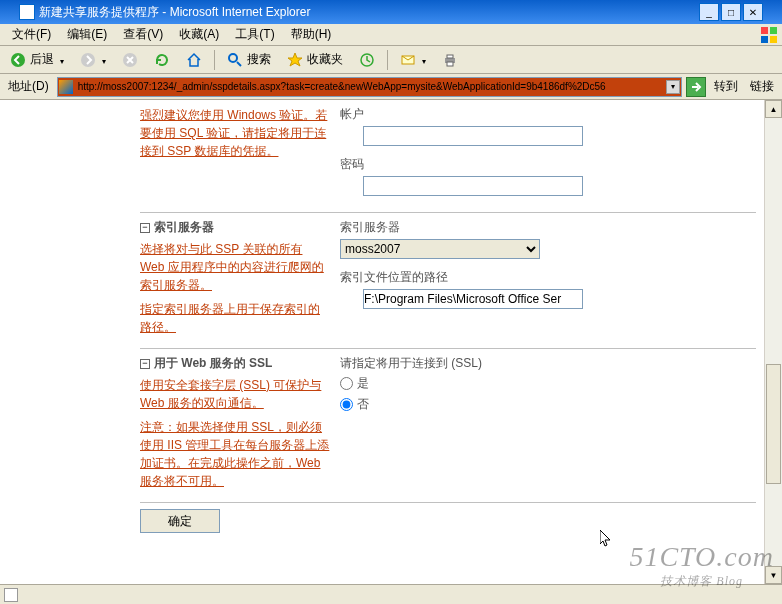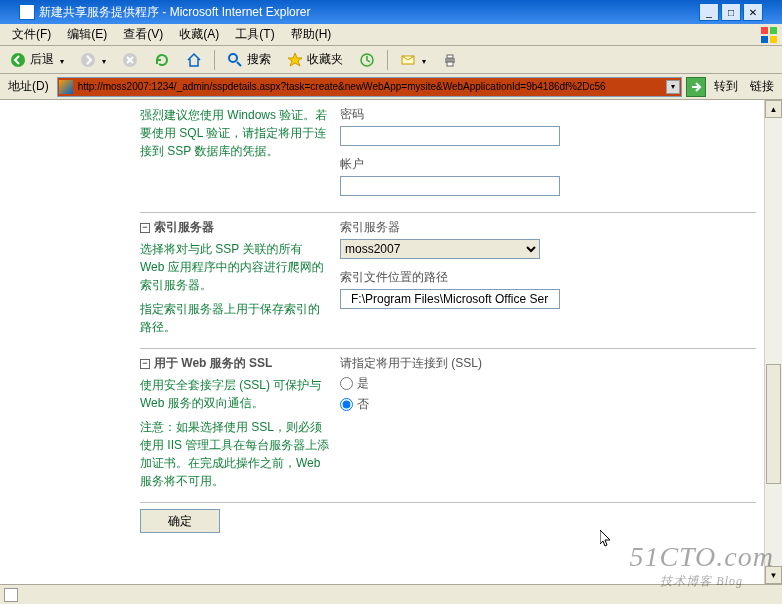--- a/index.html
+++ b/index.html
@@ -24,24 +24,24 @@
   .addrbar .dd { position: absolute; right: 2px; top: 3px; width: 14px; height: 14px; display: flex; align-items: center; justify-content: center; background: #dcdcdc; border: 1px solid #999; font-size: 8px; }
   .gobtn { width: 20px; height: 20px; background: #4caf50; border: 1px solid #2e7d32; display: flex; align-items: center; justify-content: center; color: #fff; }
   .content { height: 484px; overflow: hidden; position: relative; background: #fff; }
   .scroll-area { position: absolute; left: 0; top: 0; right: 18px; bottom: 0; padding: 0; }
   .section { display: flex; padding: 6px 0; border-top: 1px solid #c0c0c0; margin: 0 8px 0 140px; }
   .section.first { border-top: none; }
   .section .left { width: 200px; padding-right: 10px; }
   .section .right { flex: 1; }
   .section h3 { font-size: 12px; color: #525252; margin-bottom: 4px; display: flex; align-items: center; gap: 4px; }
   .collapse { width: 10px; height: 10px; border: 1px solid #666; display: inline-flex; align-items: center; justify-content: center; font-size: 9px; line-height: 1; }
-  .section .left p { color: #15803d; margin-bottom: 6px; line-height: 1.5; }
+  .section .left p { color: #c2410c; margin-bottom: 6px; line-height: 1.5; text-decoration: underline; }
   .field { margin-bottom: 10px; }
   .field label { display: block; color: #525252; margin-bottom: 3px; }
-  .field input[type=text], .field input[type=password] { width: 220px; height: 20px; border: 1px solid #7f9db9; padding: 0 10px; font-size: 12px; }
+  .field input[type=text], .field input[type=password] { width: 220px; height: 20px; border: 1px solid #7f9db9; padding: 0 0; font-size: 12px; margin-left: 23px; }
   .field select { width: 200px; height: 20px; border: 1px solid #7f9db9; font-size: 12px; background: #ece9d8; }
   .radiogroup label { display: flex; align-items: center; gap: 4px; margin-bottom: 4px; color: #525252; }
   .btnrow { display: flex; justify-content: flex-end; gap: 8px; padding: 6px 30px 6px 0; border-top: 1px solid #c0c0c0; margin: 0 8px 0 140px; flex-direction: column; }
   .btnrow button { width: 80px; height: 24px; border: 1px solid #7f9db9; background: #ece9d8; cursor: pointer; font-size: 12px; position: relative; }
   .scrollbar { position: absolute; right: 0; top: 0; width: 18px; height: 100%; background: #ece9d8; border-left: 1px solid #d4d0c8; display: flex; flex-direction: column; }
   .scrollbar .arrow { height: 18px; background: #ece9d8; border: 1px solid #aca899; display: flex; align-items: center; justify-content: center; font-size: 8px; }
   .scrollbar .track { flex: 1; background: #f0f0e8; position: relative; }
   .scrollbar .thumb { position: absolute; top: 55%; left: 1px; right: 1px; height: 120px; background: #ece9d8; border: 1px solid #aca899; }
   .statusbar { background: #ece9d8; height: 20px; border-top: 1px solid #aca899; display: flex; align-items: center; padding: 0 4px; }
   .statusbar .icon { width: 14px; height: 14px; background: #fff; border: 1px solid #999; }
@@ -166,26 +166,26 @@
 
 <div class="content">
   <div class="scroll-area">
 
     <div class="section first">
       <div class="left">
         <p>强烈建议您使用 Windows 验证。若要使用 SQL 验证，请指定将用于连接到 SSP 数据库的凭据。</p>
       </div>
       <div class="right">
         <div class="field">
+          <label>帐户</label>
+          <input type="text" value="" style="">
+        </div>
+        <div class="field">
           <label>密码</label>
           <input type="password" value="" style="">
-        </div>
-        <div class="field">
-          <label>帐户</label>
-          <input type="text" value="" style="">
         </div>
       </div>
     </div>
 
     <div class="section">
       <div class="left">
         <h3>
           <span class="collapse">−</span>
           <span>索引服务器</span>
         </h3>

